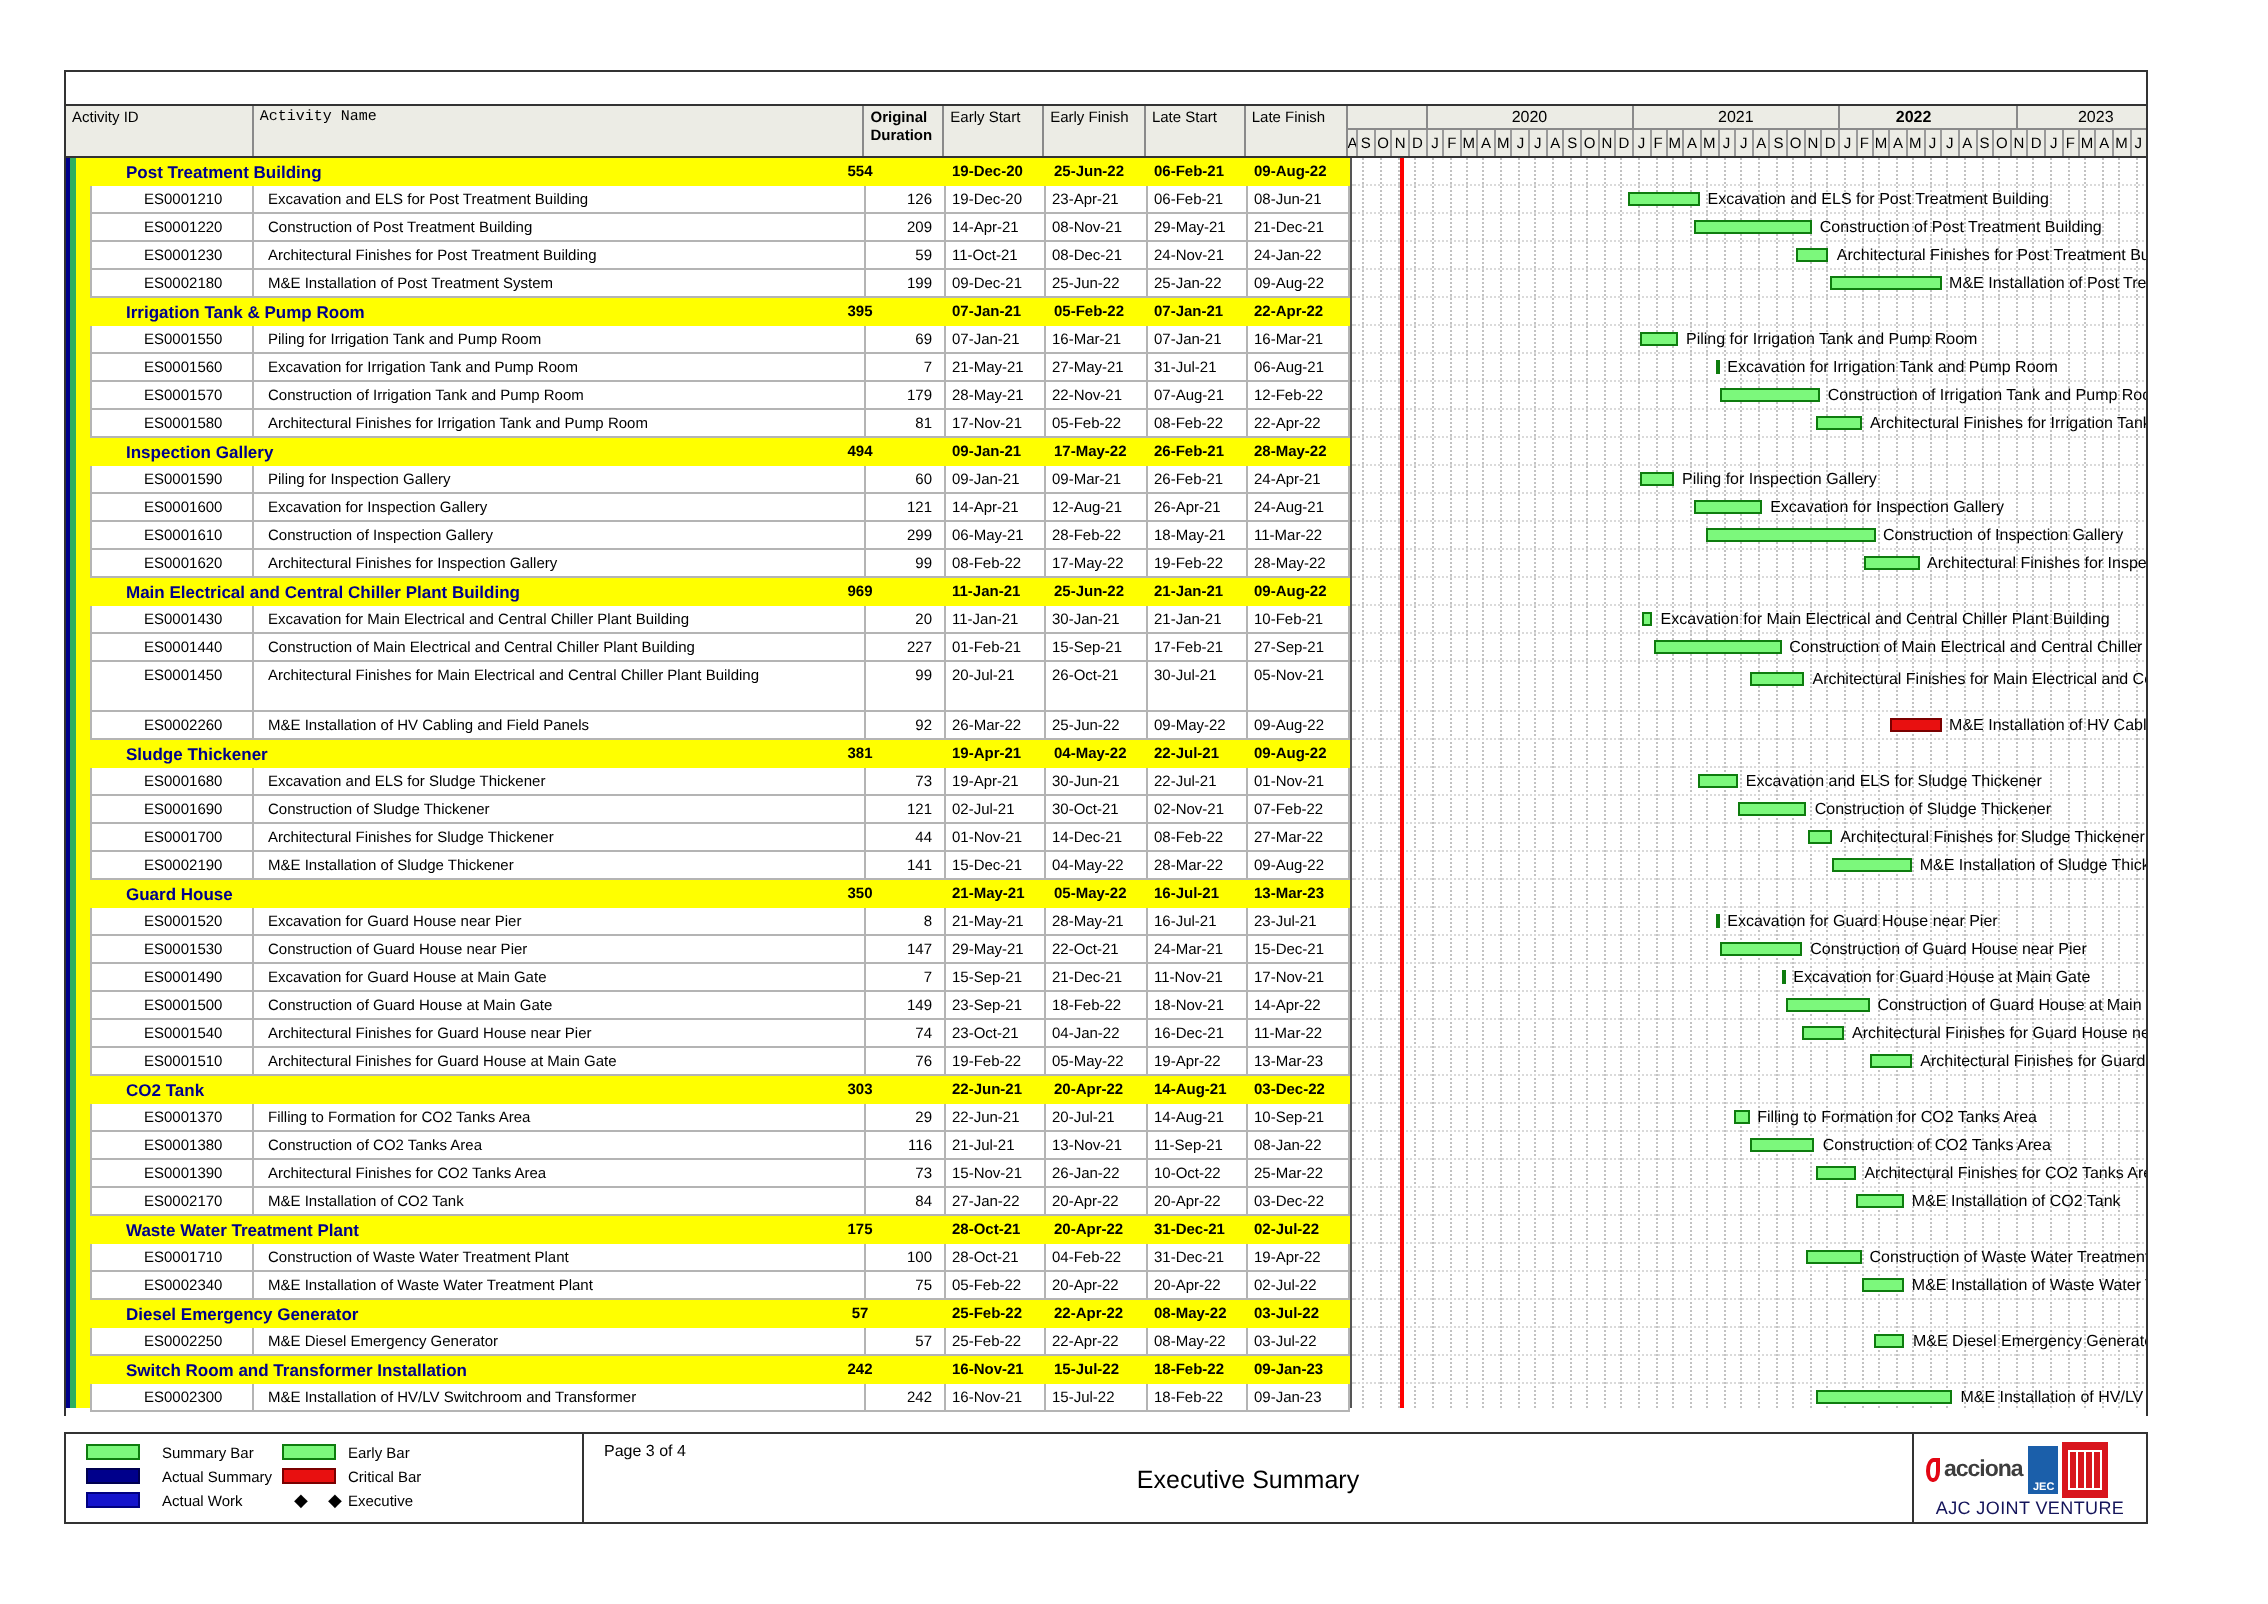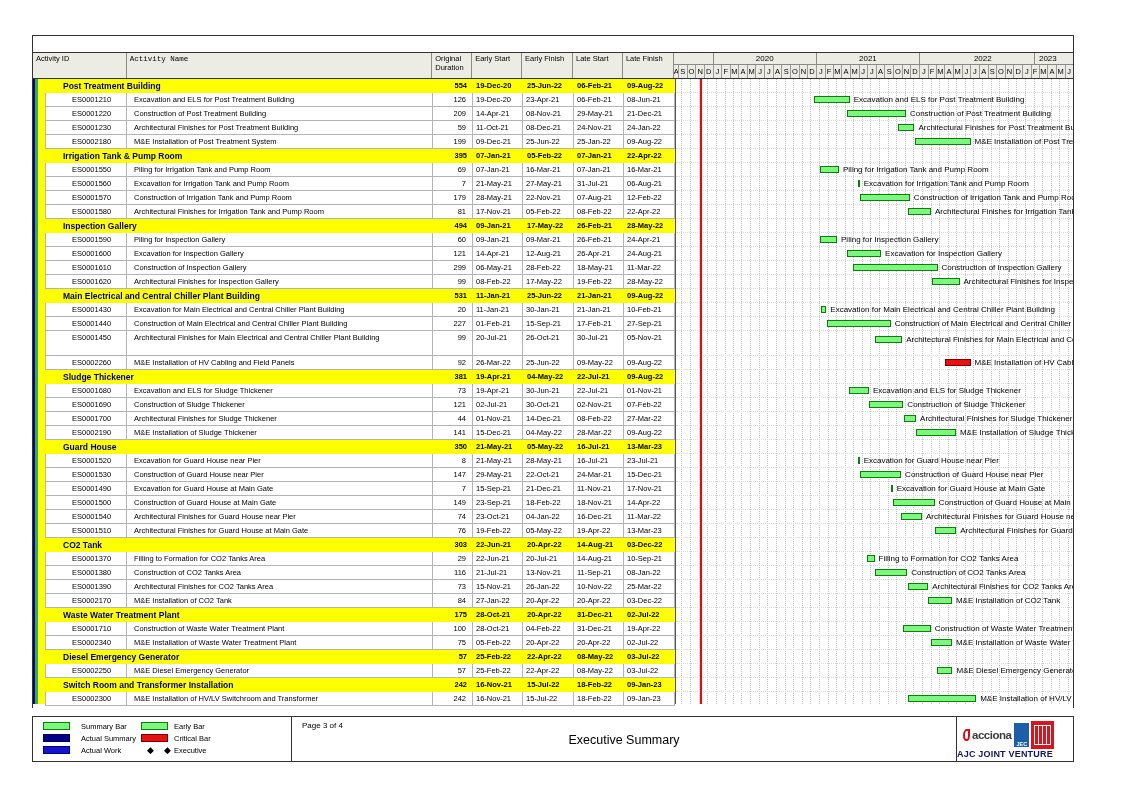--- a/index.html
+++ b/index.html
@@ -13,21 +13,21 @@
   .titlebar{height:17px;display:flex;border-bottom:1px solid #333;box-sizing:border-box;}
   .tb{font-size:8px;line-height:16px;box-sizing:border-box;white-space:nowrap;overflow:hidden;margin-top:40px;}
   .tb.left{width:157px;border-right:1px solid #333;padding-left:8px;}
   .tb.center{flex:1;text-align:center;}
   .tb.right{width:101px;border-left:1px solid #333;text-align:right;padding-right:10px;}
 
   
   .headrow{height:26px;display:flex;background:#ECECE5;border-bottom:1px solid #333;box-sizing:border-box;}
   .h{box-sizing:border-box;border-right:1px solid #8a8a8a;font-size:7.5px;line-height:8.5px;
      padding:2px 0 0 3px;overflow:hidden;}
-  .h.id{width:94px;} .h.name{width:306px;font-family:Liberation Mono, monospace;} .h.dur{width:40px;}
+  .h.id{width:94px;} .h.name{width:306px;font-family:Liberation Mono, monospace;} .h.dur{width:40px;font-weight:bold;}
   .h.d1{width:50px;} .h.d2{width:51px;} .h.d3{width:50px;} .h.d4{width:51px;}
   .tlhead{width:400px;position:relative;overflow:hidden;}
   .yearsrow{position:relative;height:12px;border-bottom:1px solid #8a8a8a;box-sizing:border-box;}
   .year{position:absolute;top:0;height:11px;box-sizing:border-box;border-right:1px solid #8a8a8a;
         text-align:center;font-size:8px;line-height:11px;overflow:hidden;}
   .monthsrow{position:relative;height:13px;}
   .month{position:absolute;top:0;height:13px;box-sizing:border-box;border-right:1px solid #9a9a9a;
          text-align:center;font-size:7.5px;line-height:13px;overflow:hidden;}
 
   
@@ -48,21 +48,21 @@
   .c.id{width:82px;border-left:1px solid #b4b4b4;padding-left:26px;}
   .c.name{width:306px;padding-left:7px;}
   .c.dur{width:40px;text-align:right;padding-right:6px;}
   .c.d1{width:50px;padding-left:3px;} .c.d2{width:51px;padding-left:3px;}
   .c.d3{width:50px;padding-left:3px;} .c.d4{width:51px;padding-left:3px;}
 
   .row.section .secbg{position:absolute;left:5px;top:0;bottom:0;width:637px;background:#FFFF00;}
   .secname{position:absolute;left:30px;top:0;font-size:8.5px;font-weight:bold;color:#00008B;
            line-height:14px;white-space:nowrap;z-index:1;}
   .secv{position:absolute;top:0;font-size:7.5px;font-weight:bold;line-height:14px;white-space:nowrap;z-index:1;}
-  .secv.dur{left:400px;width:34px;text-align:right;}
+  .secv.dur{left:380px;width:34px;text-align:center;}
   .secv.d1{left:443px;} .secv.d2{left:494px;} .secv.d3{left:544px;} .secv.d4{left:594px;}
 
   .rc{position:absolute;left:642px;top:0;width:400px;height:100%;overflow:hidden;}
   .bar{position:absolute;height:7px;top:3px;box-sizing:border-box;background:#7CF87C;
        border:1px solid #0E7C0E;min-width:2px;}
   .row.tall .bar{top:5px;}
   .bar.crit{background:#E81010;border-color:#7A0000;}
   .blabel{position:absolute;top:0;font-size:8px;line-height:14px;white-space:nowrap;}
   .row.tall .blabel{line-height:18px;}
 
@@ -81,21 +81,21 @@
   #logobox{width:116px;position:relative;box-sizing:border-box;}
   #logosrow{position:absolute;left:6px;top:4px;height:28px;display:flex;align-items:center;}
   #acc-mark{display:inline-block;width:7px;height:12px;border:2px solid #E30613;
             border-radius:70% 0 60% 60%;box-sizing:border-box;margin-right:2px;}
   #acc-text{font-size:11.5px;font-weight:bold;color:#3d3d3d;letter-spacing:-0.5px;}
   #jec{width:15px;height:24px;background:#1B5FAA;color:#fff;font-size:5.5px;font-weight:bold;
        text-align:center;line-height:42px;margin-left:3px;}
   #cscec{width:23px;height:28px;background:#D8151D;margin-left:2px;position:relative;}
   #cscec .emb{position:absolute;left:3px;top:4px;right:3px;bottom:4px;border:1px solid #fff;
       background:repeating-linear-gradient(90deg,transparent 0 3px,#fff 3px 4px);}
-  #jv{position:absolute;left:0;right:0;top:32px;font-size:9px;font-weight:bold;
+  #jv{position:absolute;left:0;right:0;top:32px;text-align:center;font-size:9px;font-weight:normal;
       color:#14145A;letter-spacing:0.2px;white-space:nowrap;}
 </style>
 </head>
 <body>
 
 <div id="page">
 
   <div class="frame" id="mainframe">
     <div class="titlebar">
       <div class="tb left">13/WSD/17</div>
@@ -109,21 +109,21 @@
       <div class="h dur">Original Duration</div>
       <div class="h d1">Early Start</div>
       <div class="h d2">Early Finish</div>
       <div class="h d3">Late Start</div>
       <div class="h d4">Late Finish</div>
       <div class="tlhead">
         <div class="yearsrow" id="yearsrow">
             <div class="year" style="left: 0px; width: 39.8024px;"></div>
             <div class="year" style="left: 39.8024px; width: 103.317px;">2020</div>
             <div class="year" style="left: 143.119px; width: 103.035px;">2021</div>
-            <div class="year" style="left: 258px; width: 103.035px;">2022</div>
+            <div class="year" style="left: 232px; width: 103.035px; font-weight: bold;">2022</div>
             <div class="year" style="left: 349.188px; width: 50.8116px;">2023</div>
           </div>
         <div class="monthsrow" id="monthsrow">
             <div class="month" style="left: 0px; width: 5.36344px;">A</div>
             <div class="month" style="left: 5.36344px; width: 8.4686px;">S</div>
             <div class="month" style="left: 13.832px; width: 8.75088px;">O</div>
             <div class="month" style="left: 22.5829px; width: 8.4686px;">N</div>
             <div class="month" style="left: 31.0515px; width: 8.75088px;">D</div>
             <div class="month" style="left: 39.8024px; width: 8.75088px;">J</div>
             <div class="month" style="left: 48.5533px; width: 8.18631px;">F</div>
@@ -461,21 +461,21 @@
             <div class="c d3">19-Feb-22</div>
             <div class="c d4">28-May-22</div>
             <div class="rc">
               <div class="bar" style="left: 256.881px; width: 27.6641px;"></div>
               <div class="blabel" style="left: 288.545px;">Architectural Finishes for Inspection Gallery</div>
             </div>
           </div>
           <div class="row section">
             <div class="secbg"></div>
             <div class="secname">Main Electrical and Central Chiller Plant Building</div>
-            <div class="secv dur">531</div>
+            <div class="secv dur">969</div>
             <div class="secv d1">11-Jan-21</div>
             <div class="secv d2">25-Jun-22</div>
             <div class="secv d3">21-Jan-21</div>
             <div class="secv d4">09-Aug-22</div>
           </div>
           <div class="row activity">
             <div class="sp"></div>
             <div class="c id">ES0001430</div>
             <div class="c name">Excavation for Main Electrical and Central Chiller Plant Building</div>
             <div class="c dur">20</div>
@@ -725,21 +725,21 @@
               <div class="blabel" style="left: 236.322px;">Construction of CO2 Tanks Area</div>
             </div>
           </div>
           <div class="row activity">
             <div class="sp"></div>
             <div class="c id">ES0001390</div>
             <div class="c name">Architectural Finishes for CO2 Tanks Area</div>
             <div class="c dur">73</div>
             <div class="c d1">15-Nov-21</div>
             <div class="c d2">26-Jan-22</div>
-            <div class="c d3">10-Nov-22</div>
+            <div class="c d3">10-Oct-22</div>
             <div class="c d4">25-Mar-22</div>
             <div class="rc">
               <div class="bar" style="left: 232.886px; width: 20.3246px;"></div>
               <div class="blabel" style="left: 257.211px;">Architectural Finishes for CO2 Tanks Area</div>
             </div>
           </div>
           <div class="row activity">
             <div class="sp"></div>
             <div class="c id">ES0002170</div>
             <div class="c name">M&amp;E Installation of CO2 Tank</div>

